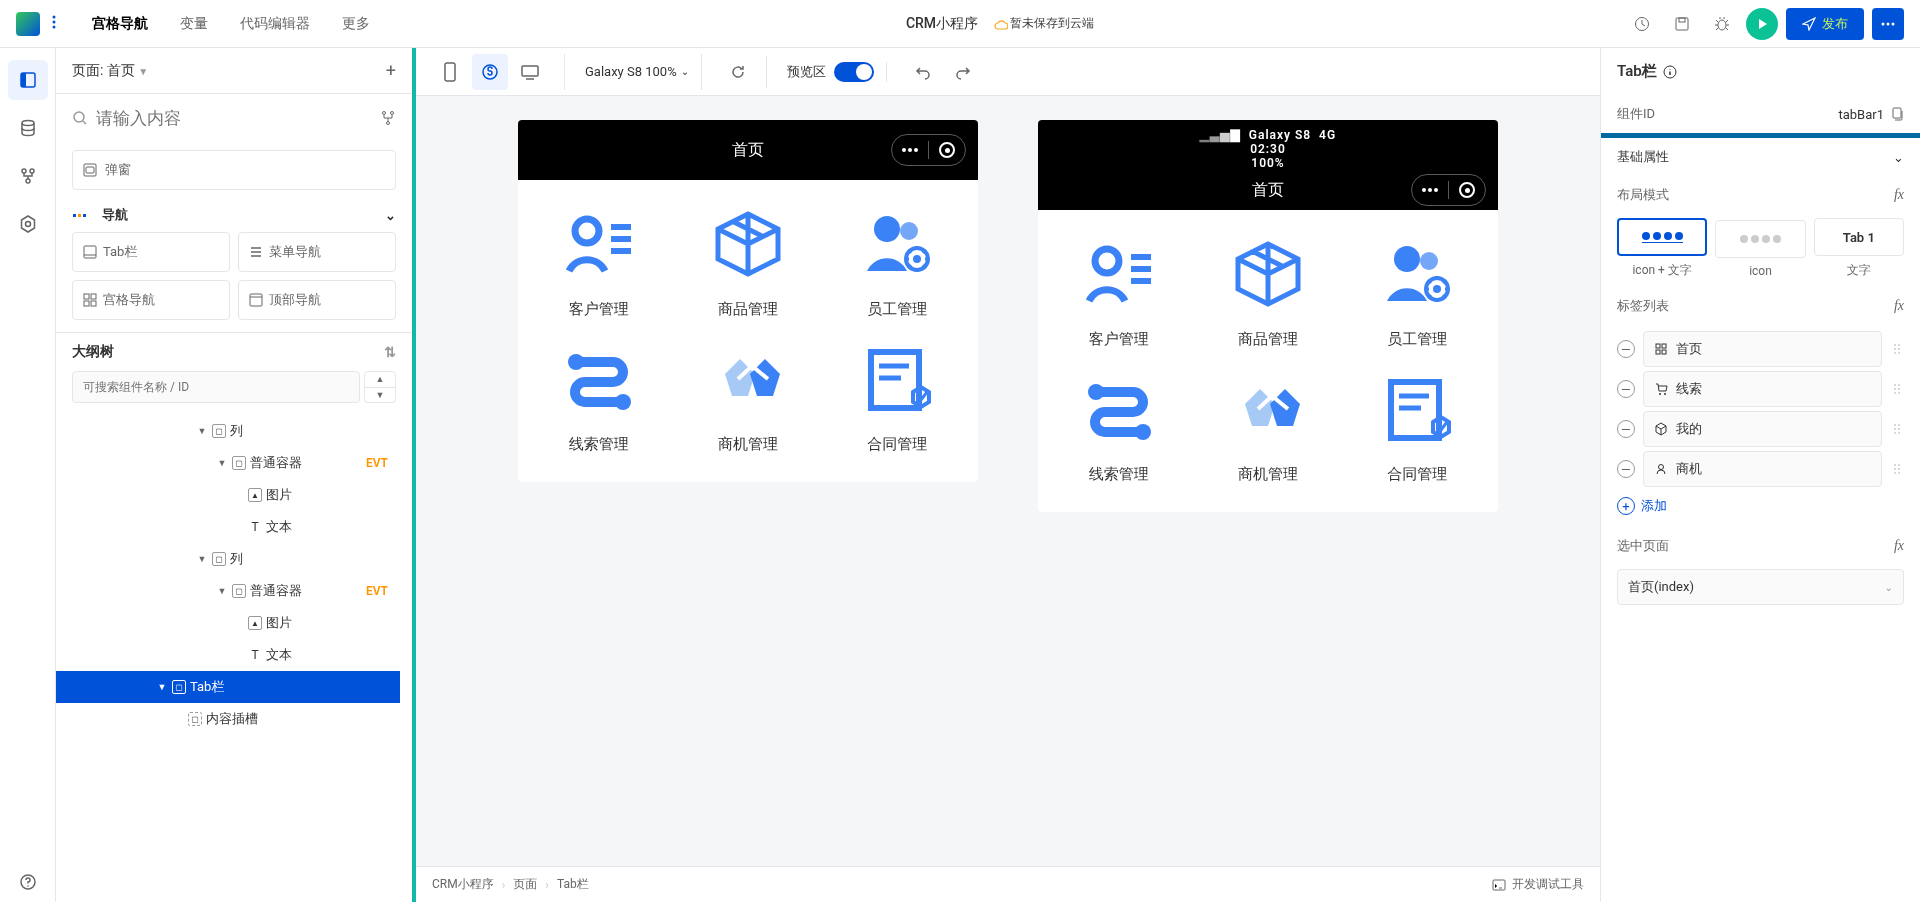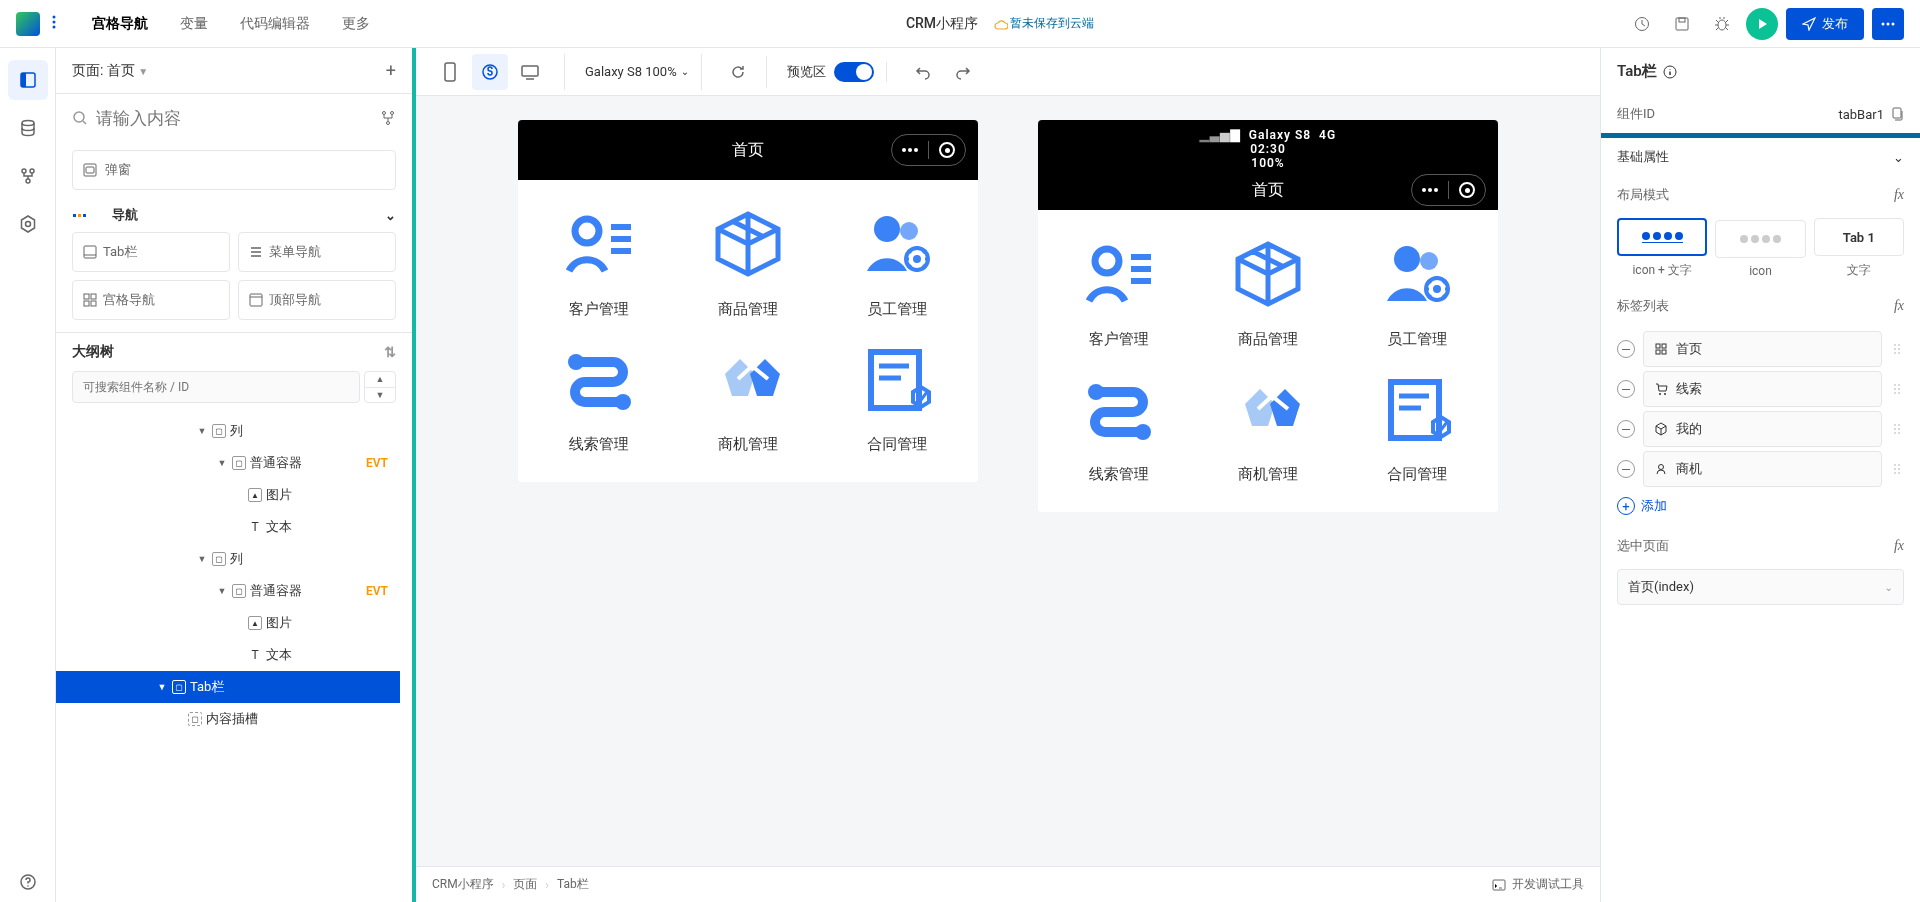--- a/index.html
+++ b/index.html
@@ -9,25 +9,25 @@
   
   .topbar { display: flex; align-items: center; height: 48px; border-bottom: 1px solid #e5e6eb; padding: 0 16px; }
   .logo-area { display: flex; align-items: center; gap: 8px; width: 48px; }
   .logo { width: 24px; height: 24px; background: linear-gradient(135deg, #34c759, #0052d9); border-radius: 4px; }
   .more-dots { color: #0052d9; cursor: pointer; padding: 4px; }
   .main-tabs { display: flex; gap: 24px; margin-left: 24px; }
   .main-tab { padding: 12px 4px; cursor: pointer; color: #666; font-size: 14px; }
   .main-tab.active { color: #000; font-weight: 600; }
   .topbar-center { flex: 1; display: flex; align-items: center; justify-content: center; gap: 16px; }
   .app-title { font-size: 14px; font-weight: 500; }
-  .cloud-status { display: flex; align-items: center; gap: 2px; color: #0369a1; font-size: 12px; }
+  .cloud-status { display: flex; align-items: center; gap: 2px; color: #404040; font-size: 12px; }
   .topbar-right { display: flex; align-items: center; gap: 8px; }
   .icon-btn { width: 32px; height: 32px; display: flex; align-items: center; justify-content: center; border-radius: 4px; cursor: pointer; color: #666; }
   .play-btn { width: 32px; height: 32px; display: flex; align-items: center; justify-content: center; background: #0ac295; border-radius: 50%; cursor: pointer; color: #fff; }
-  .publish-btn { height: 32px; padding: 0 16px; background: #0052d9; color: #fef9c3; border-radius: 4px; display: flex; align-items: center; gap: 6px; cursor: pointer; font-size: 13px; }
+  .publish-btn { height: 32px; padding: 0 16px; background: #0052d9; color: #bef264; border-radius: 4px; display: flex; align-items: center; gap: 6px; cursor: pointer; font-size: 13px; }
   .more-btn { width: 32px; height: 32px; display: flex; align-items: center; justify-content: center; background: #0052d9; border-radius: 4px; cursor: pointer; color: #fff; }
 
   
   .workspace { flex: 1; display: flex; overflow: hidden; }
   
   
   .icon-rail { width: 56px; border-right: 1px solid #e5e6eb; display: flex; flex-direction: column; align-items: center; padding-top: 12px; gap: 8px; }
   .rail-icon { width: 40px; height: 40px; display: flex; align-items: center; justify-content: center; border-radius: 6px; cursor: pointer; color: #666; }
   .rail-icon.active { background: #ecf2fe; color: #0052d9; }
   .rail-spacer { flex: 1; }
@@ -37,21 +37,21 @@
   .page-select { display: flex; align-items: center; padding: 12px 16px; border-bottom: 1px solid #e5e6eb; }
   .page-select-text { flex: 1; font-size: 14px; cursor: pointer; }
   .add-page { cursor: pointer; color: #666; font-size: 18px; }
   .search-row { display: flex; align-items: center; padding: 8px 16px; gap: 8px; }
   .search-input { flex: 1; height: 32px; border: none; outline: none; font-size: 17px; color: #999; }
   .search-icon { color: #999; }
   .tree-icon { cursor: pointer; color: #666; }
   
   .comp-section { padding: 8px 16px; }
   .comp-block { border: 1px solid #e5e6eb; border-radius: 4px; padding: 10px; display: flex; align-items: center; gap: 8px; cursor: pointer; font-size: 13px; color: #666; }
-  .comp-section-header { display: flex; align-items: center; padding: 8px 16px; gap: 24px; cursor: pointer; font-size: 13px; font-weight: 600; }
+  .comp-section-header { display: flex; align-items: center; padding: 8px 16px; gap: 14px; cursor: pointer; font-size: 13px; font-weight: 600; }
   .comp-section-header .chev { margin-left: auto; }
   .nav-icon { width: 16px; height: 16px; display: inline-block; }
   .comp-grid { display: grid; grid-template-columns: 1fr 1fr; gap: 8px; padding: 0 16px 12px; }
   .comp-item { border: 1px solid #e5e6eb; border-radius: 4px; padding: 10px; display: flex; align-items: center; gap: 6px; cursor: pointer; font-size: 13px; color: #666; }
   
   .outline-header { display: flex; align-items: center; padding: 10px 16px; font-weight: 600; font-size: 14px; border-top: 1px solid #e5e6eb; }
   .outline-header .sort { margin-left: auto; cursor: pointer; color: #999; }
   .outline-search-row { display: flex; padding: 0 16px 8px; gap: 4px; }
   .outline-search { flex: 1; height: 32px; border: 1px solid #e5e6eb; border-radius: 4px; padding: 0 10px; font-size: 12px; color: #999; background: #fafafa; }
   .outline-stepper { display: flex; flex-direction: column; border: 1px solid #e5e6eb; border-radius: 4px; width: 32px; }

